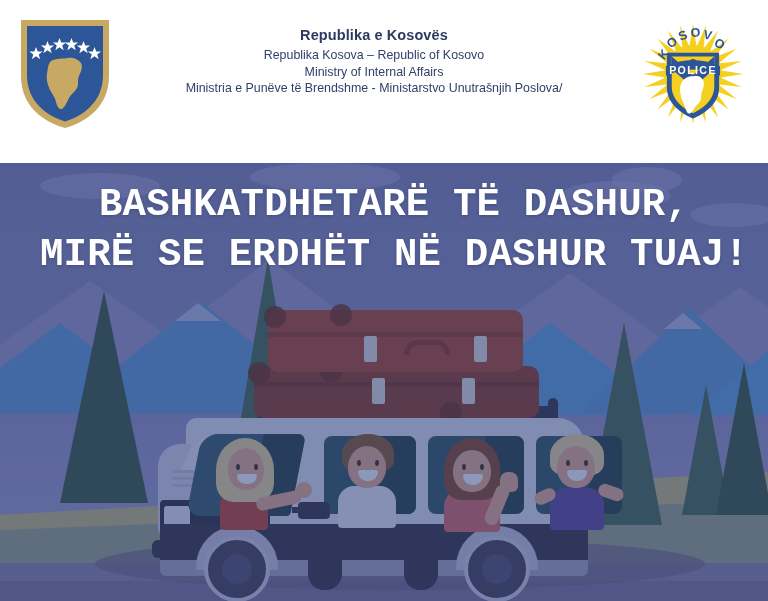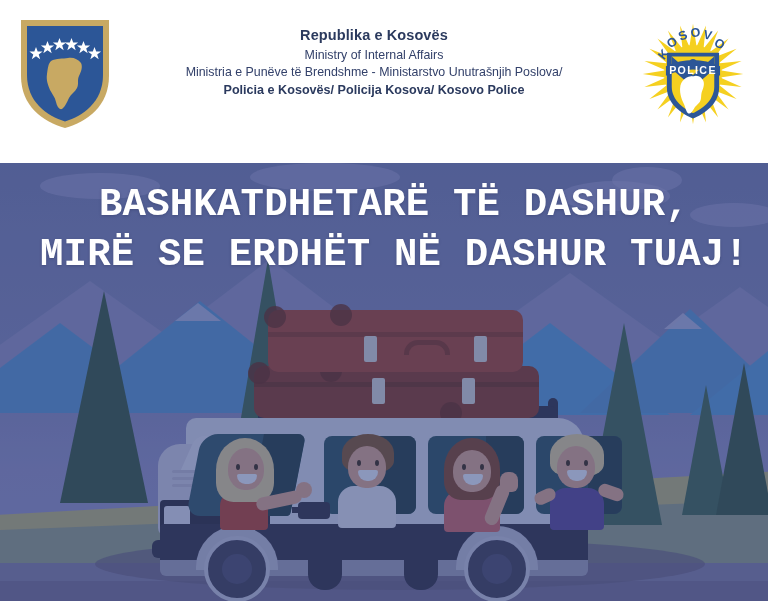--- a/index.html
+++ b/index.html
@@ -437,23 +437,23 @@
         </g>
         <path d="M36 47 C41 44 48 45 53 44 C58 43 63 45 66 49 C68 53 66 58 64 62
                  C62 66 64 70 62 74 C60 78 56 80 54 84 C52 88 50 93 47 95
                  C44 96 42 92 41 88 C40 83 37 80 35 76 C33 71 31 66 32 60
                  C33 54 33 50 36 47 Z" fill="#c8a963"></path>
       </svg>
     </div>
 
     <div class="header-text">
       <div class="line-main">Republika e Kosovës</div>
+      <div class="line-sub">Republika Kosova – Republic of Kosovo</div>
       <div class="line-sub">Ministry of Internal Affairs</div>
       <div class="line-sub">Ministria e Punëve të Brendshme - Ministarstvo Unutrašnjih Poslova/</div>
-      <div class="line-bold">Policia e Kosovës/ Policija Kosova/ Kosovo Police</div>
     </div>
 
     <div class="emblem-right">
       <svg width="116" height="116" viewBox="0 0 120 120" aria-hidden="true">
         <g transform="translate(60,62)">
           <g fill="#f5d020">
             <g id="rays">
               <polygon points="0,-52 5,-20 -5,-20"></polygon>
             </g>
             <use href="#rays" transform="rotate(15)"></use>

